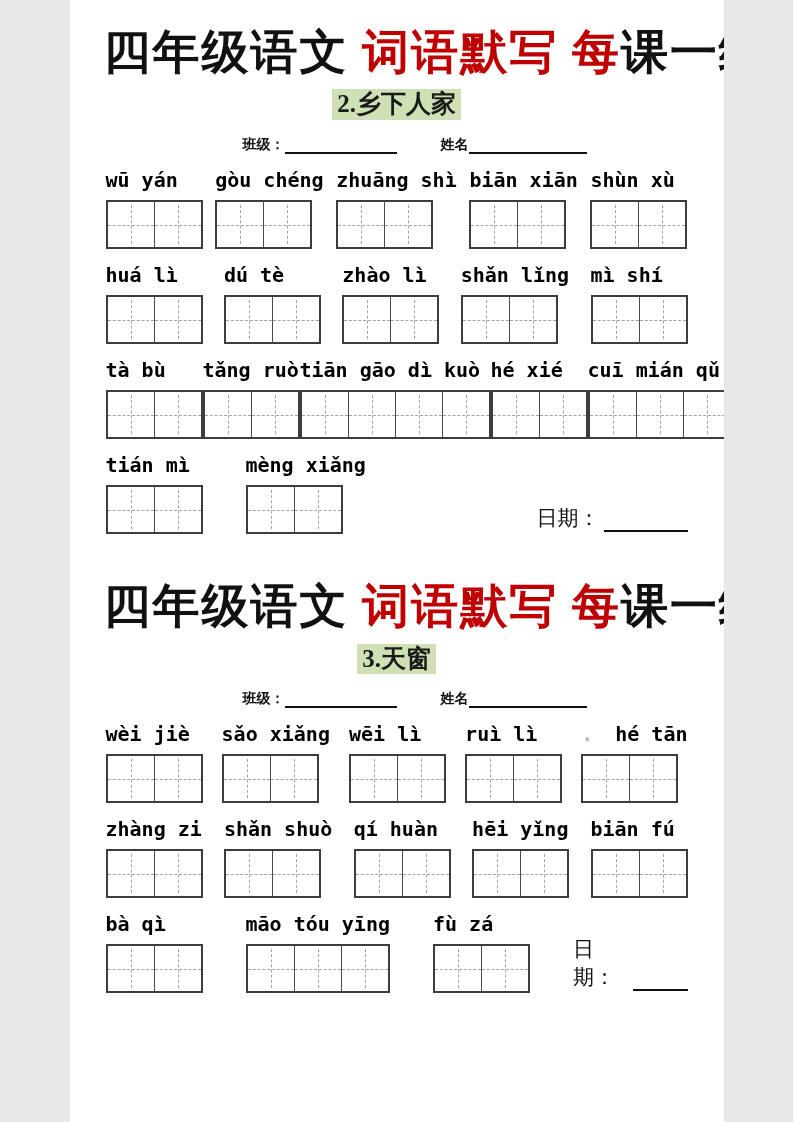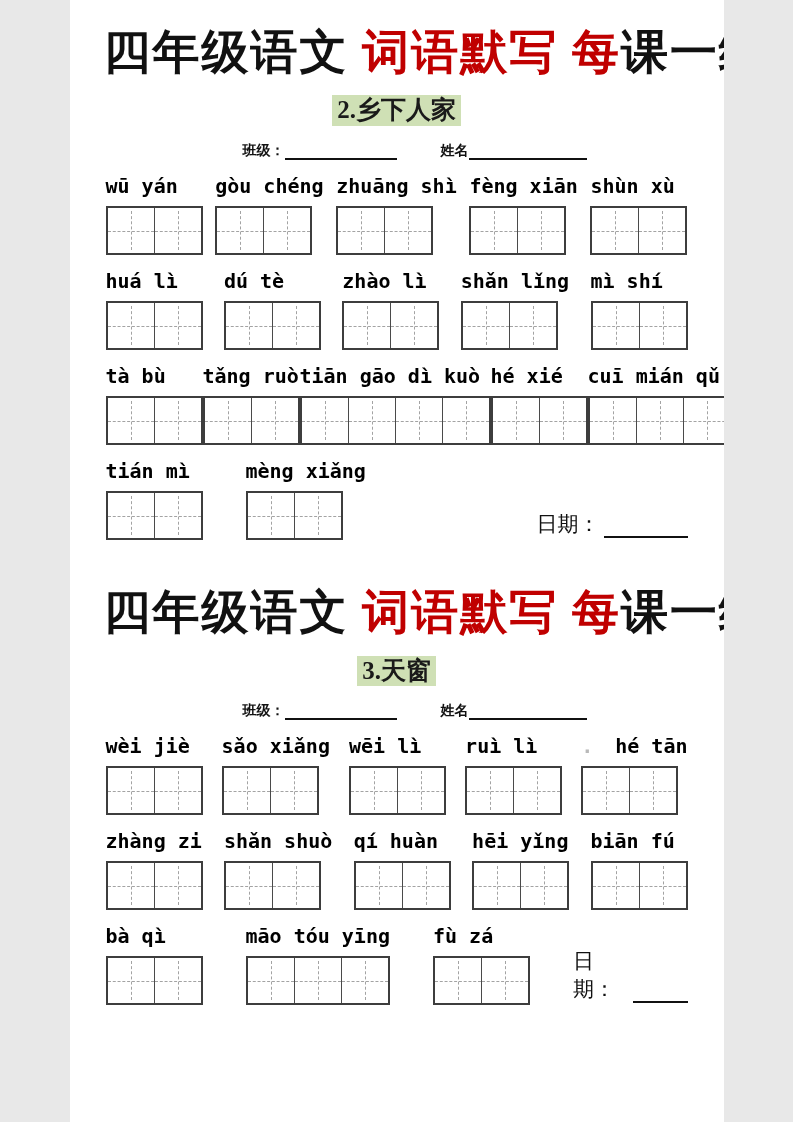--- a/index.html
+++ b/index.html
@@ -9,21 +9,21 @@
     font-family:"Liberation Serif", serif;color:#111;
   }
   .section{padding:0 34px;}
   .title{
     text-align:center;font-weight:900;font-size:47px;line-height:1.2;
     letter-spacing:2px;margin-top:24px;white-space:nowrap;
     font-family:"Liberation Serif", serif;
   }
   .section-2 .title{margin-top:44px;}
   .title .red{color:#c00000;}
-  .subtitle-wrap{text-align:center;margin-top:15px;}
+  .subtitle-wrap{text-align:center;margin-top:9px;}
   .subtitle{
     display:inline-block;background:#cfe0b5;color:#1a1a1a;
     font-size:25px;font-weight:bold;padding:1px 5px;line-height:1.15;
   }
   .meta-line{
     display:flex;justify-content:center;align-items:flex-end;
     margin-top:10px;font-size:14px;font-weight:bold;
     transform:translateX(18px);
   }
   .blank{display:inline-block;border-bottom:2px solid #111;height:22px;}
@@ -91,21 +91,21 @@
             </div>
           </div>
           <div class="word-group">
             <div class="pinyin">zhuāng shì</div>
             <div class="grid">
               <div class="cell"></div>
               <div class="cell"></div>
             </div>
           </div>
           <div class="word-group">
-            <div class="pinyin">fèng xiān</div>
+            <div class="pinyin">biān xiān</div>
             <div class="grid">
               <div class="cell"></div>
               <div class="cell"></div>
             </div>
           </div>
           <div class="word-group">
             <div class="pinyin">shùn xù</div>
             <div class="grid">
               <div class="cell"></div>
               <div class="cell"></div>

